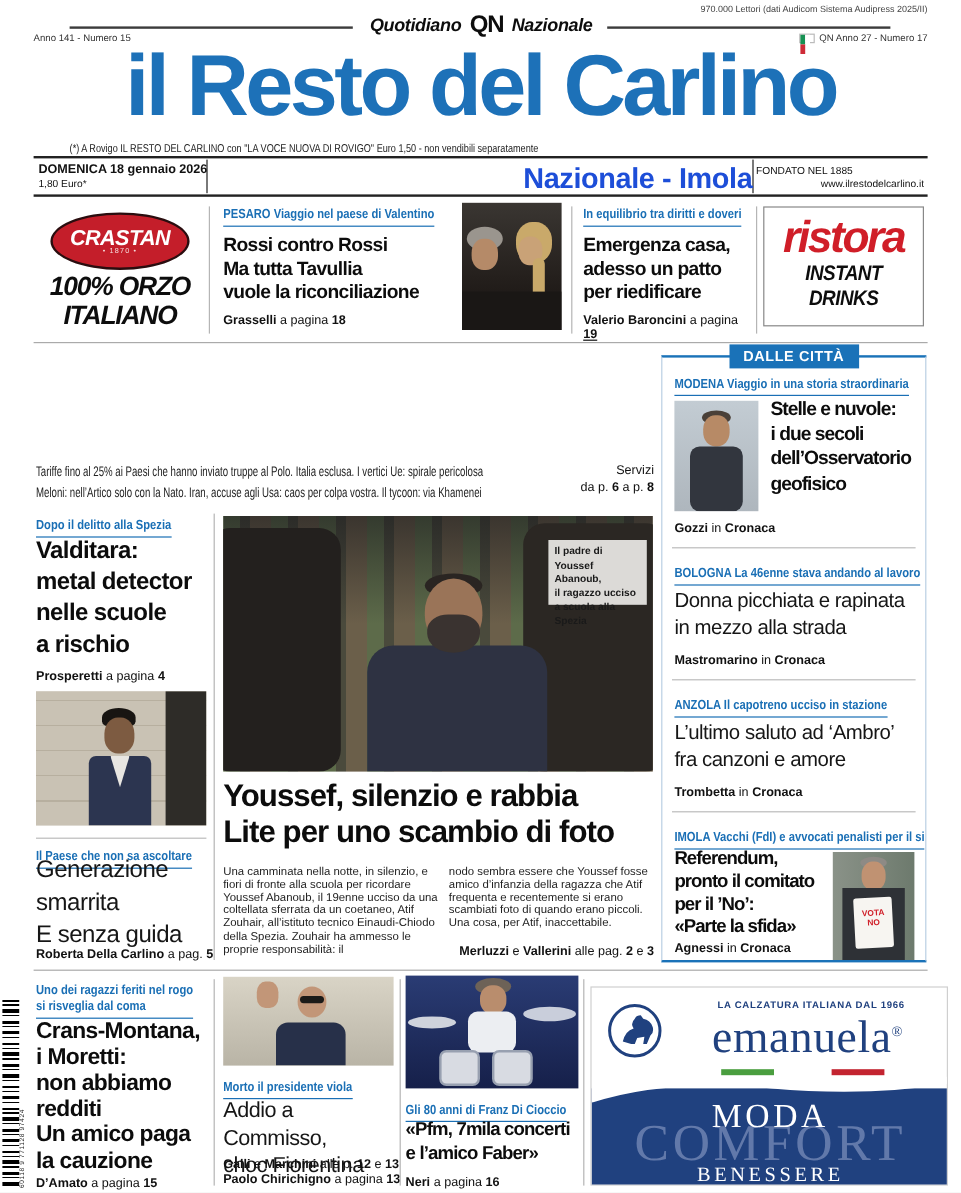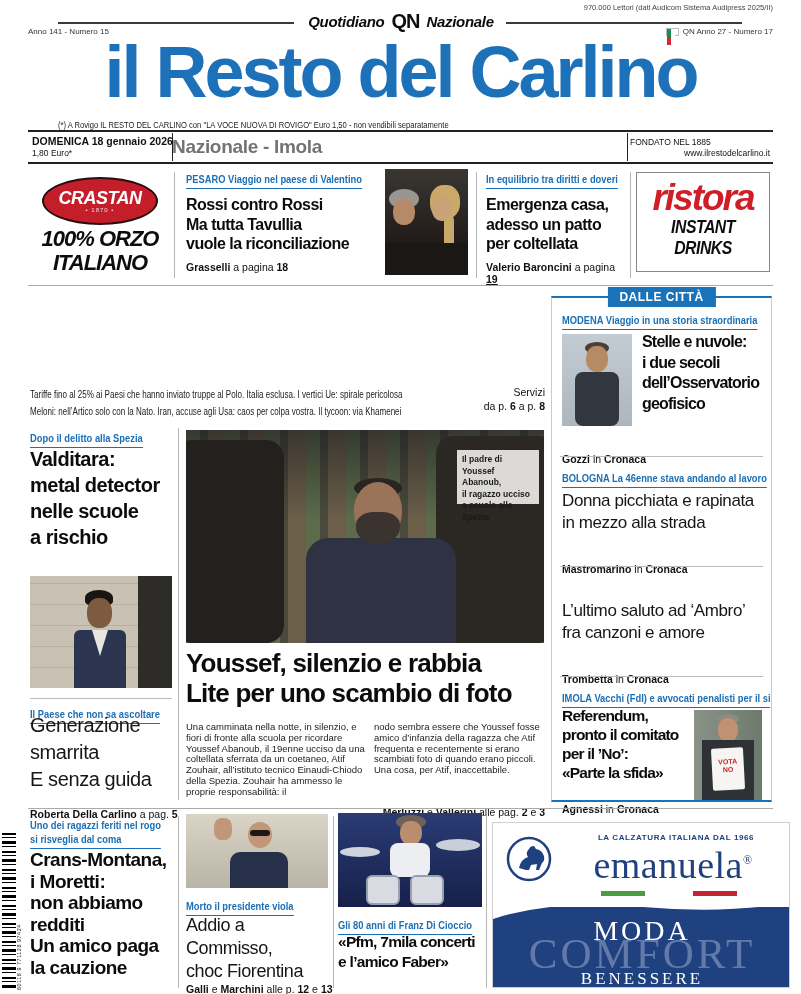--- a/index.html
+++ b/index.html
@@ -29,34 +29,34 @@
     color:#1d71b8;
   }
   .fineprint { top:119px; left:58px; font-size:9.5px; color:#222;
     transform:scaleX(0.8); transform-origin:0 0; white-space:pre; }
 
   
   .rule-dark { background:#222; height:1.5px; left:28px; width:745px; }
   .vsep-dark { background:#222; width:1px; top:133px; height:28px; }
   .datebar-date { top:135px; left:32px; font-size:10.5px; font-weight:800; }
   .datebar-price { top:148px; left:32px; font-size:8.5px; }
-  .edition { top:136px; left:172px; width:455px; text-align:left;
-    font-size:19px; font-weight:800; color:#737373; letter-spacing:-0.3px; }
+  .edition { top:136px; left:172px; width:455px; text-align:right;
+    font-size:24px; font-weight:800; color:#1d4ed8; letter-spacing:-0.3px; }
   .founded { top:137px; left:630px; width:140px; font-size:8.5px; }
   .website { top:148px; left:630px; width:140px; text-align:right; font-size:8.5px; }
 
   
   .kicker {
     display:inline-block; color:#1a6fb5; font-size:11px; font-weight:700;
     border-bottom:1px solid #1a6fb5; padding-bottom:2px; line-height:14px;
     transform:scaleX(0.85); transform-origin:0 0; white-space:pre;
   }
   .hl-b { font-weight:800; color:#0c0c0c; white-space:pre-line; letter-spacing:-0.5px; }
   .hl-r { font-weight:400; color:#161616; white-space:pre-line; letter-spacing:-0.4px; }
-  .byline { font-size:10.5px; color:#111;margin-top:19px; }
+  .byline { font-size:10.5px; color:#111; }
   .byline span { font-weight:400; }
 
   .vd { background:#b5b5b5; width:1px; }
   .hd { background:#aaaaaa; height:1px; }
 
   
   .crastan { top:172px; left:32px; width:136px; height:106px; background:#fff; }
   .crastan-oval { position:absolute; top:5px; left:10px; width:116px; height:48px;
     background:#c41e2a; border:2px solid #2a0d0f; border-radius:50%;
     display:flex; flex-direction:column; align-items:center; justify-content:center; }
@@ -178,21 +178,21 @@
     <div style="right:14px;top:46px;width:10px;height:50px;border-radius:5px;background:#c9a96a"></div>
     <div style="left:0;bottom:0;width:100%;height:32px;background:#1a1715"></div>
   </div>
 
   <div class="abs vd" style="left:476px;top:172px;height:106px"></div>
 
   <div class="abs" style="left:486px;top:169px;width:142px">
     <div class="kicker">In equilibrio tra diritti e doveri</div>
     <div class="hl-b" style="font-size:16px;line-height:19.5px;margin-top:6px">Emergenza casa,
 adesso un patto
-per coltellata</div>
+per riedificare</div>
     <div class="byline" style="margin-top:7px"><span style="font-weight: 800;">Valerio Baroncini</span><span> a pagina </span><span style="font-weight: 800; text-decoration: underline;">19</span></div>
   </div>
 
   <div class="abs vd" style="left:630px;top:172px;height:106px"></div>
 
   <div class="abs ristora">
     <div class="ristora-brand">ristora</div>
     <div class="ristora-sub">INSTANT DRINKS</div>
   </div>
 
@@ -220,20 +220,21 @@
 geofisico</div>
     <div class="byline" style="position:absolute;left:10px;top:136px"><span style="font-weight: 800;">Gozzi</span><span> in </span><span style="font-weight: 800;">Cronaca</span></div>
     <div class="boxhr" style="top:158px"></div>
 
     <div class="abs" style="left:10px;top:170px"><span class="kicker"><span style="font-weight: 800;">BOLOGNA </span><span>La 46enne stava andando al lavoro</span></span></div>
     <div class="hl-r ml" style="position:absolute;left:10px;top:192px;width:205px;font-size:17px;line-height:22px">Donna picchiata e rapinata
 in mezzo alla strada</div>
     <div class="byline" style="position:absolute;left:10px;top:246px"><span style="font-weight: 800;">Mastromarino</span><span> in </span><span style="font-weight: 800;">Cronaca</span></div>
     <div class="boxhr" style="top:268px"></div>
 
+    <div class="abs" style="left:10px;top:280px"><span class="kicker"><span style="font-weight: 800;">ANZOLA </span><span>Il capotreno ucciso in stazione</span></span></div>
     <div class="hl-r ml" style="position:absolute;left:10px;top:302px;width:205px;font-size:17px;line-height:22px">L’ultimo saluto ad ‘Ambro’
 fra canzoni e amore</div>
     <div class="byline" style="position:absolute;left:10px;top:356px"><span style="font-weight: 800;">Trombetta</span><span> in </span><span style="font-weight: 800;">Cronaca</span></div>
     <div class="boxhr" style="top:378px"></div>
 
     <div class="abs" style="left:10px;top:390px"><span class="kicker"><span style="font-weight: 800;">IMOLA </span><span>Vacchi (FdI) e avvocati penalisti per il si</span></span></div>
     <div class="hl-b ml" style="position:absolute;left:10px;top:408px;width:128px;font-size:15.5px;line-height:19px;letter-spacing:-0.8px">Referendum,
 pronto il comitato
 per il ’No’:
 «Parte la sfida»</div>

